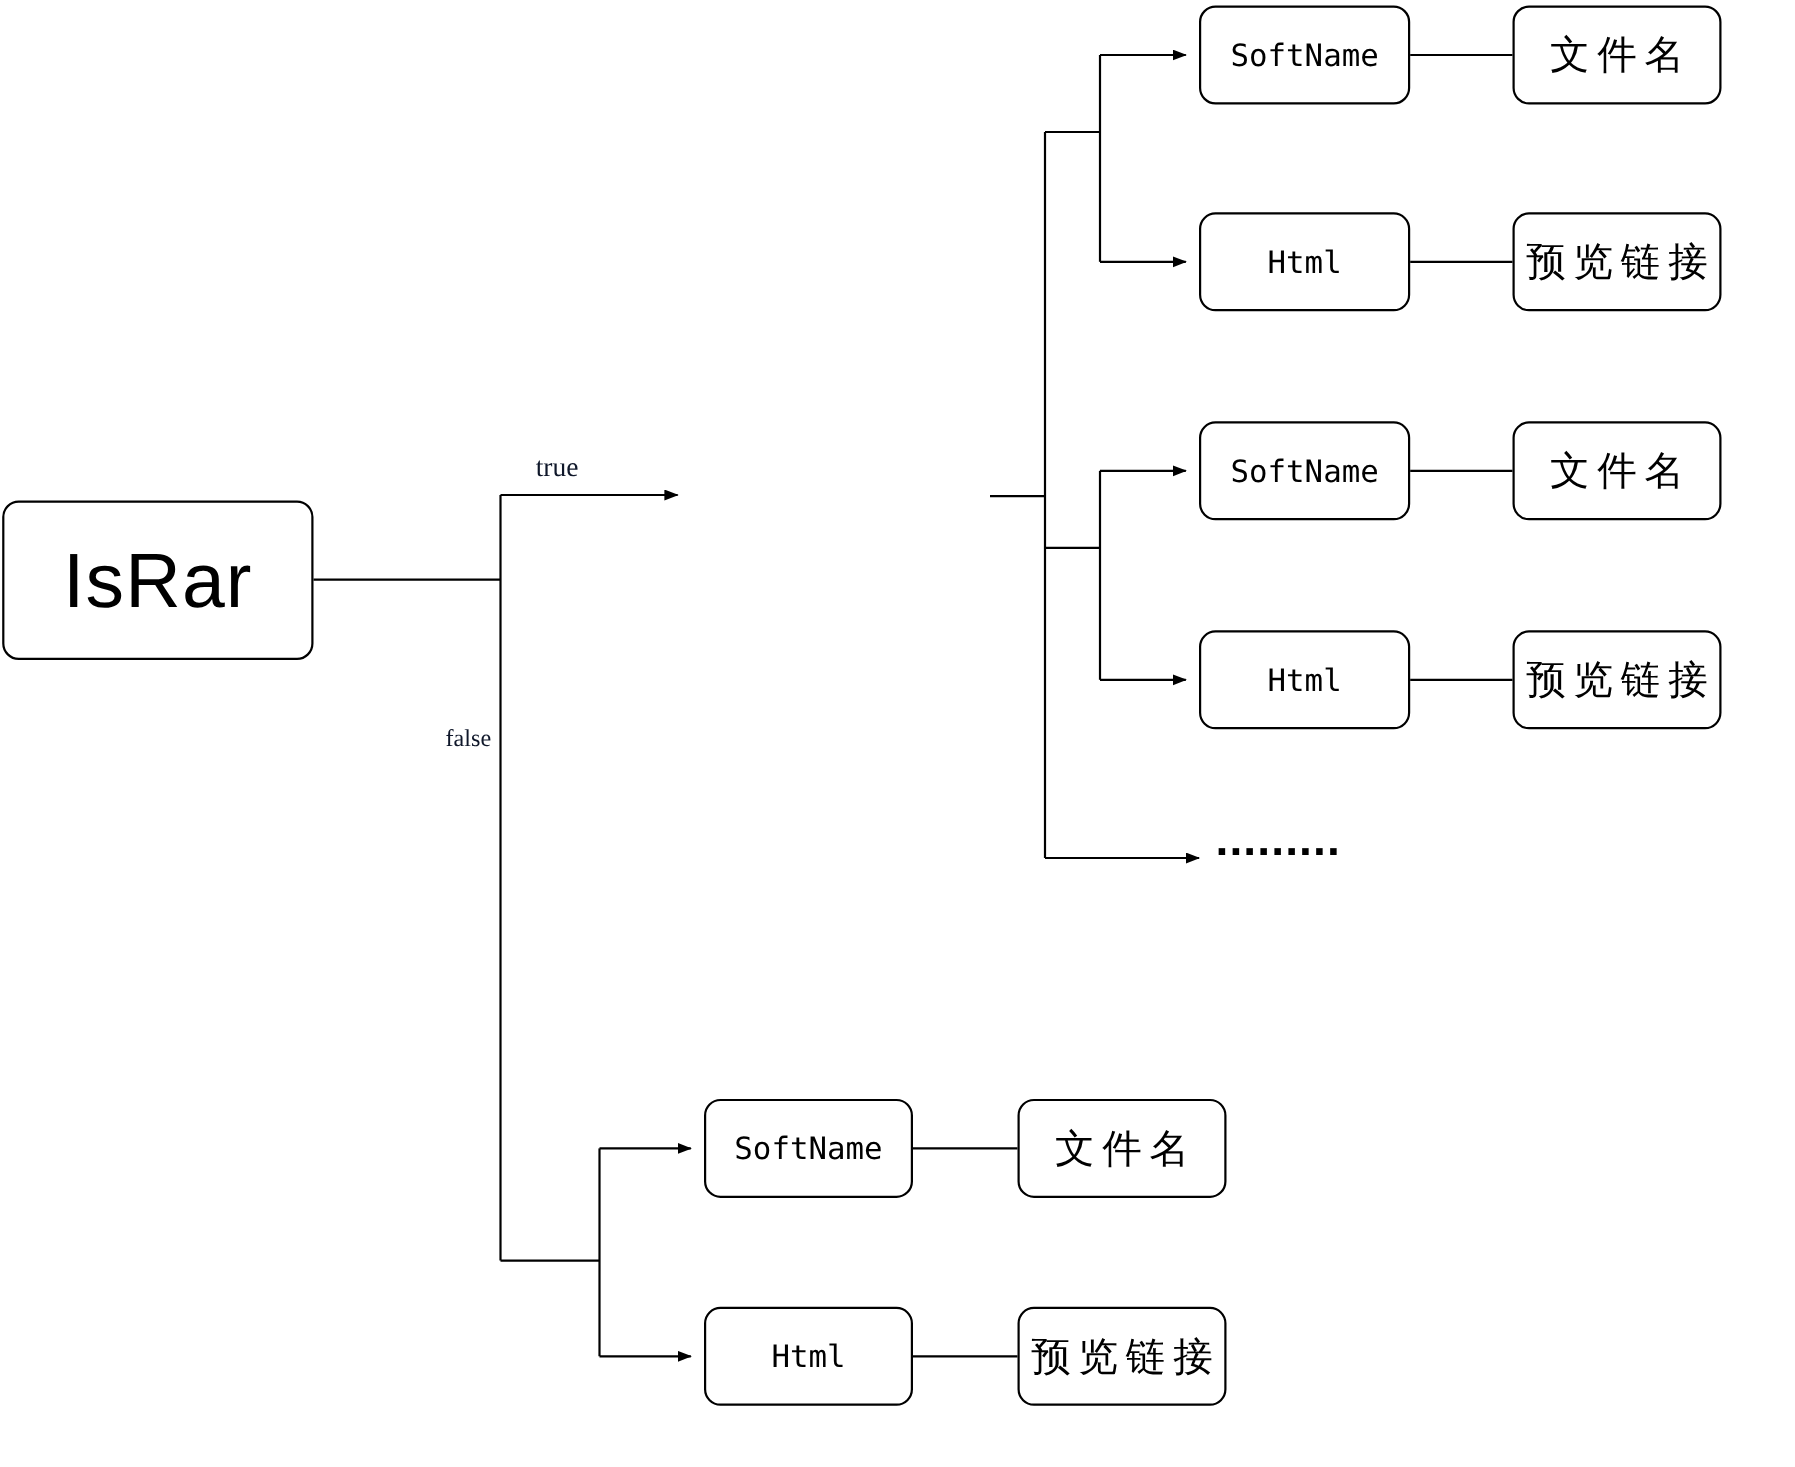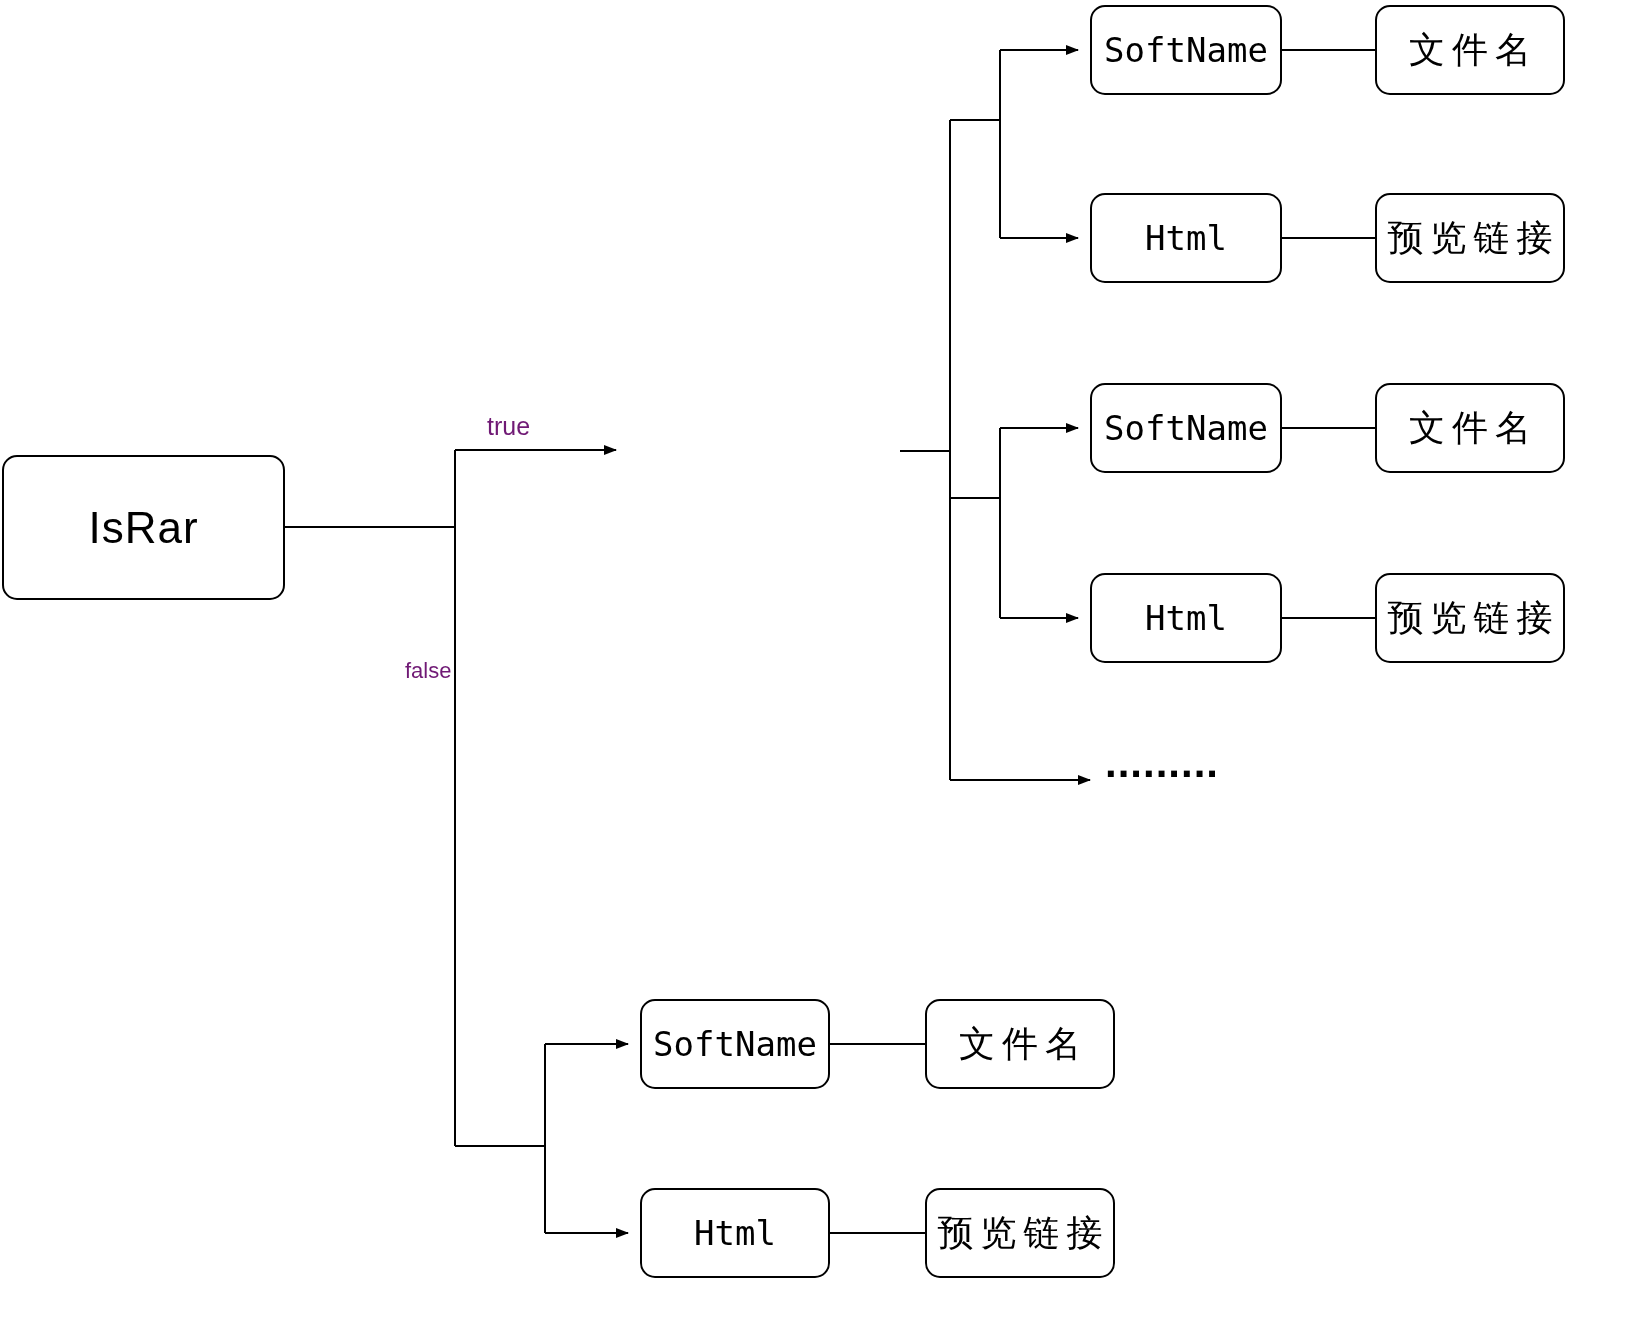--- a/index.html
+++ b/index.html
@@ -15,25 +15,25 @@
     position:absolute;
     display:flex; flex-direction:column;
     align-items:center; justify-content:center;
     background:#ffffff;
     border:2px solid #000000;
     border-radius:15px;
     box-sizing:border-box;
     text-align:center;
     color:#000000;
   }
-  .root-node { font-size:44px; letter-spacing:1px; }
+  .root-node { font-size:70px; letter-spacing:1px; }
   .array-node { color:#595959; font-size:29px; line-height:1.4; }
-  .key-node { font-family:"DejaVu Sans Mono", monospace; font-size:34px; }
+  .key-node { font-family:"DejaVu Sans Mono", monospace; font-size:28px; }
   .value-node { font-size:36px; letter-spacing:7px; text-indent:7px; }
-  .branch-label { position:absolute; color:#701a75; }
+  .branch-label { position:absolute; color:#0f172a;font-family:Liberation Serif, serif; }
   .label-true { font-size:25px; }
   .label-false { font-size:22px; }
   .ellipsis-node {
     position:absolute;
     font-size:42px; font-weight:bold; letter-spacing:1px;
     color:#000000; line-height:1;
   }
 </style>
 </head>
 <body>

